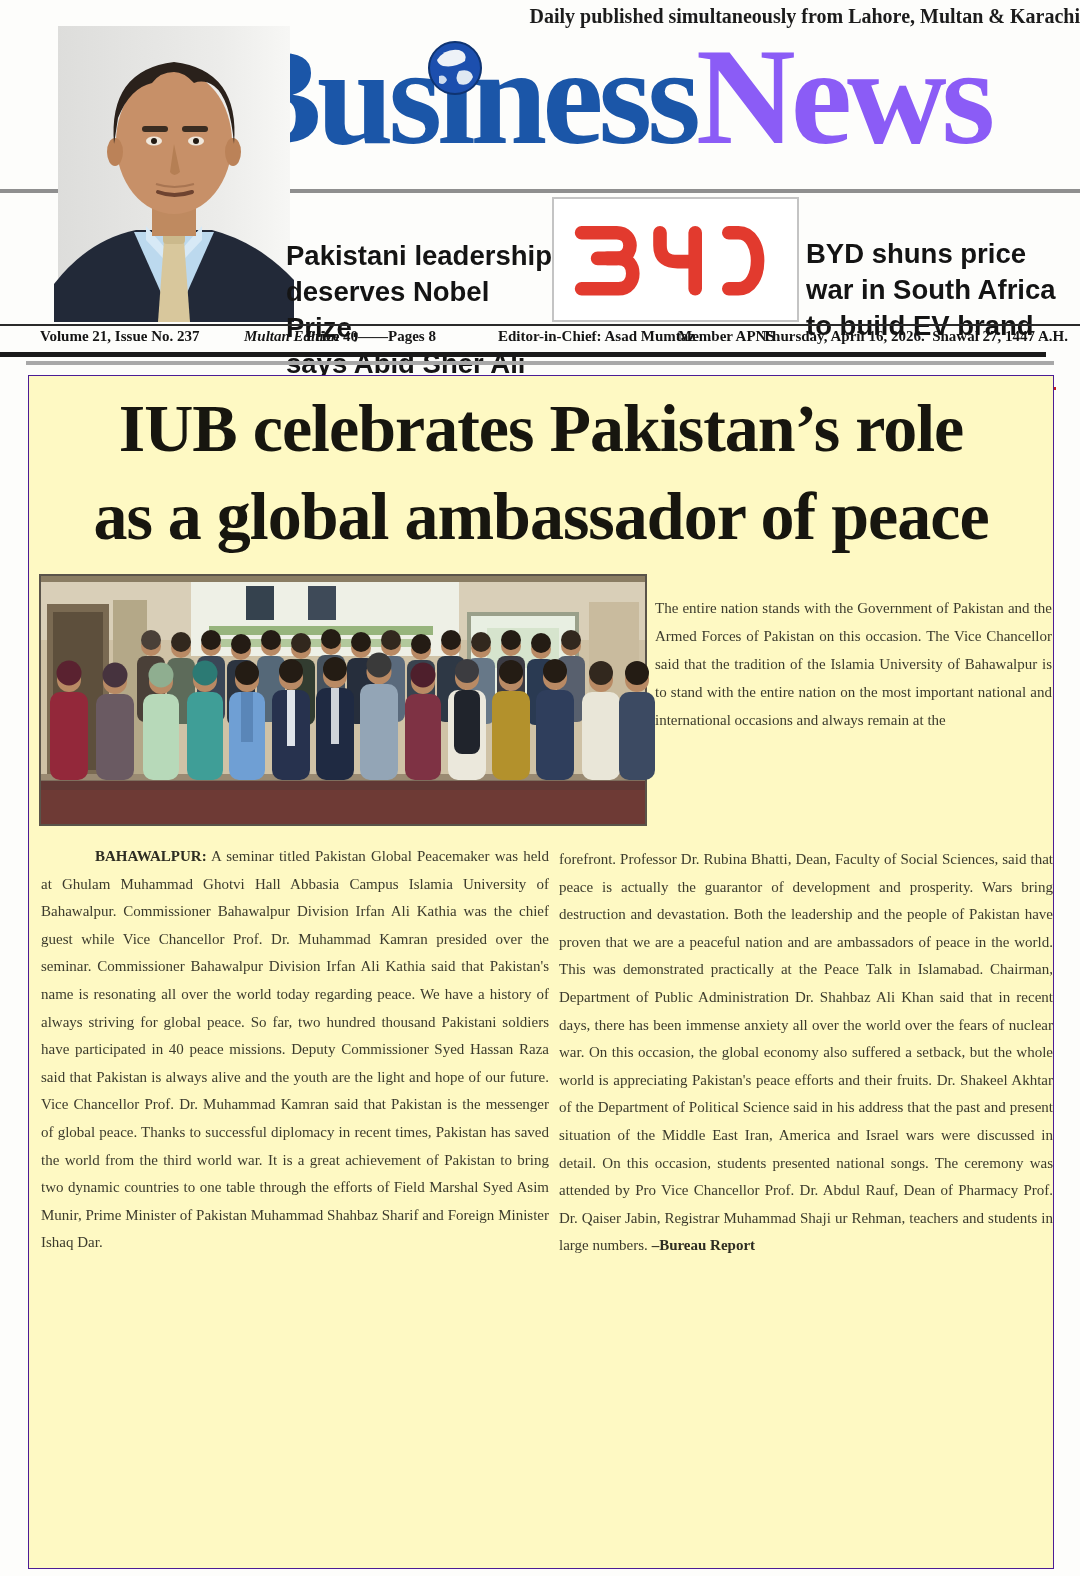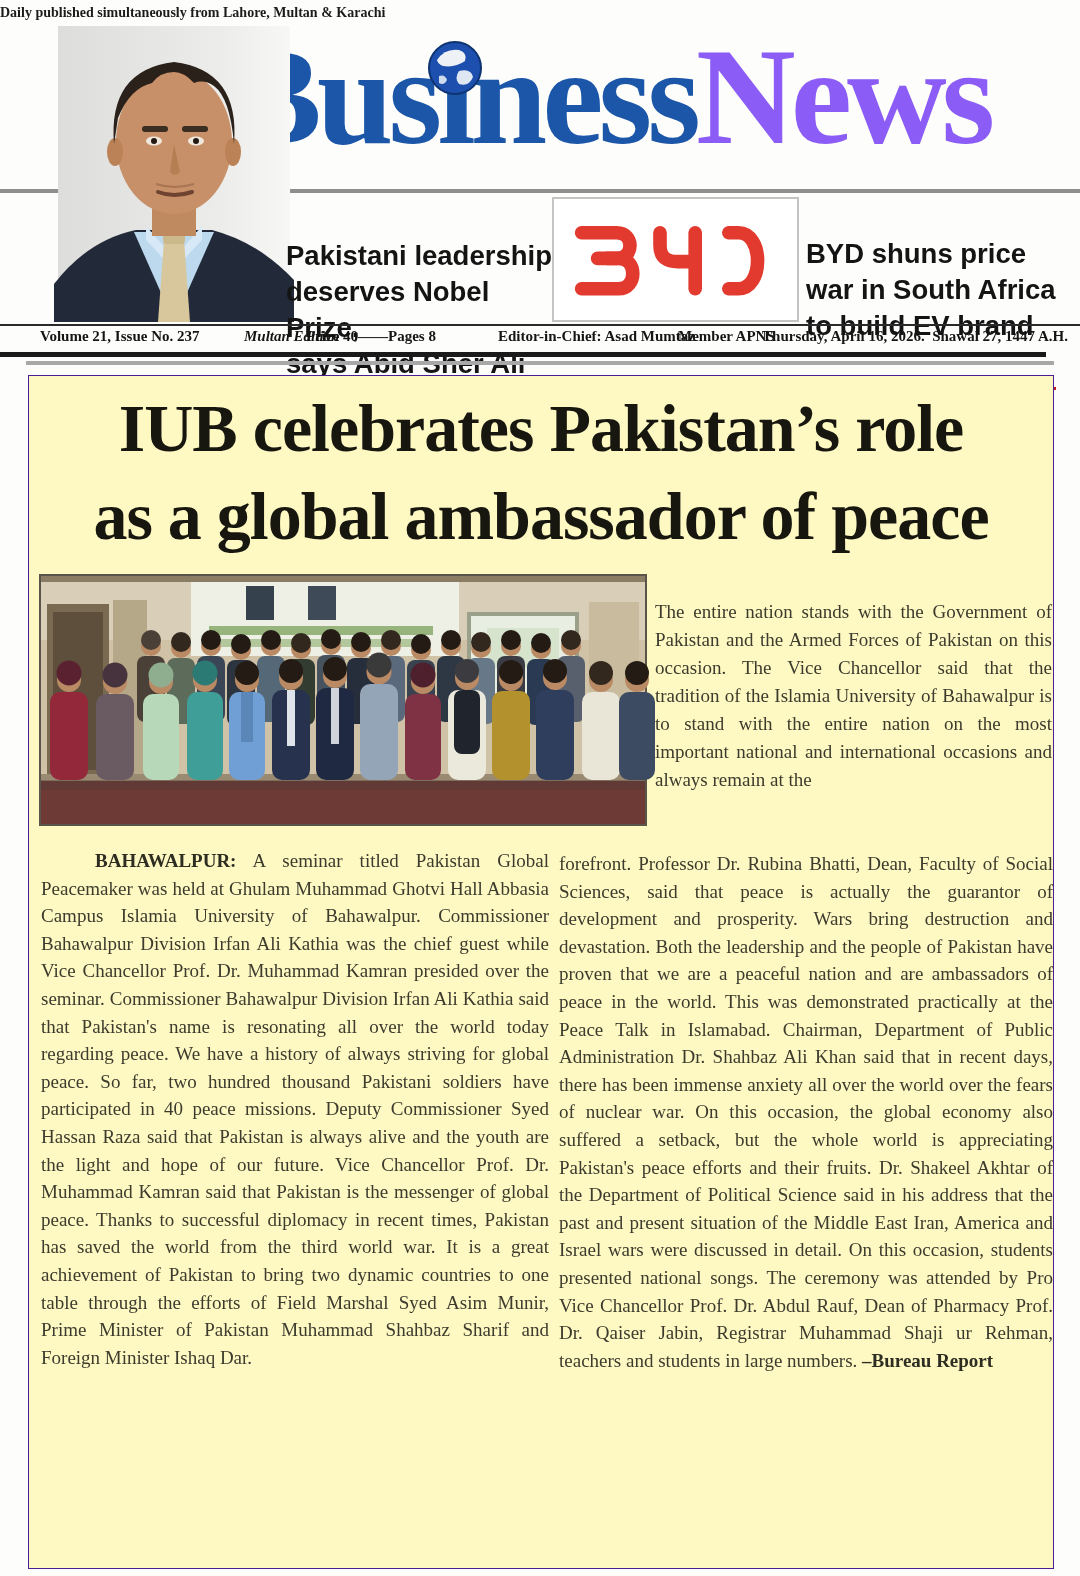--- a/index.html
+++ b/index.html
@@ -1,21 +1,21 @@
 <!DOCTYPE html>
 <html><head>
 <meta charset="utf-8">
 <style>
   html,body{margin:0;padding:0;background:#ffffff;}
   .page{position:relative;width:1080px;height:1576px;background:#fdfdfb;overflow:hidden;
         font-family:"Liberation Serif",serif;color:#111;}
 
   
-  .tagline{position:absolute;top:5px;left:0;right:0;text-align:left;
-           font-weight:bold;font-size:14px;color:#1c1c1c;}
+  .tagline{position:absolute;top:5px;left:0;right:0;text-align:right;
+           font-weight:bold;font-size:20px;color:#1c1c1c;}
 
   
   .masthead{position:absolute;top:22px;left:180px;width:860px;text-align:center;
             font-weight:bold;font-size:138px;line-height:150px;letter-spacing:-5px;
             font-family:"Liberation Serif",serif;white-space:nowrap;}
   .m-blue{color:#1b56a8;}
   .m-gray{color:#8b5cf6;}
   .globe{position:absolute;left:427px;top:40px;width:56px;height:56px;}
 
   .rule-masthead{position:absolute;top:189px;left:0;width:1080px;height:4px;background:#8f8f8f;}
@@ -55,21 +55,21 @@
   
   .article{position:absolute;left:28px;top:375px;width:1024px;height:1192px;
            background:#fef9c3;border:1px solid #4c1d95;}
   .headline{position:absolute;top:8px;left:0;width:100%;text-align:center;
             font-weight:bold;font-size:68px;line-height:88px;letter-spacing:-1px;
             color:#17160f;white-space:pre-line;}
   .group-photo{position:absolute;left:10px;top:198px;width:604px;height:248px;
                border:2px solid #5a544a;background:#cfc2a6;}
   .group-photo svg{display:block;width:100%;height:100%;}
   .bodytext{position:absolute;text-align:justify;color:#3c3b2d;
-            font-size:19px;}
+            font-size:15px;}
   .intro-right{left:626px;top:203px;width:397px;line-height:28px;}
   .col-left{left:12px;top:452px;width:508px;line-height:27.6px;text-indent:54px;}
   .col-right{left:530px;top:455px;width:494px;line-height:27.6px;}
   .bodytext b{color:#2e2d22;}
 
   svg{overflow:visible;}
 </style>
 </head>
 <body>
 

